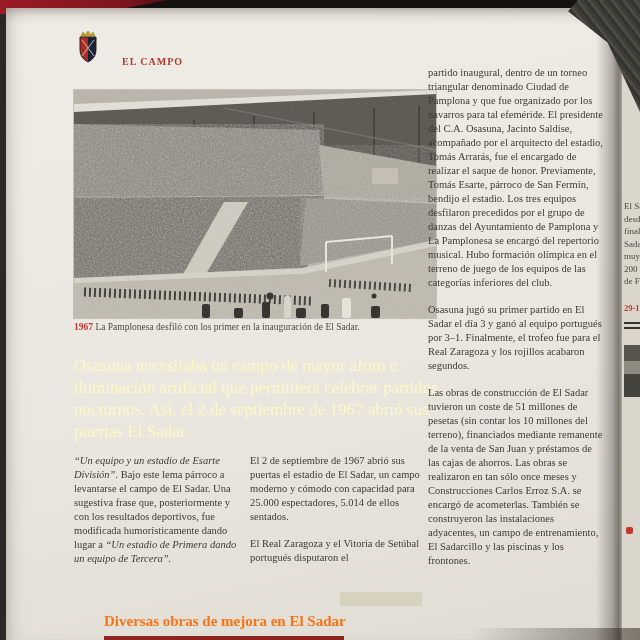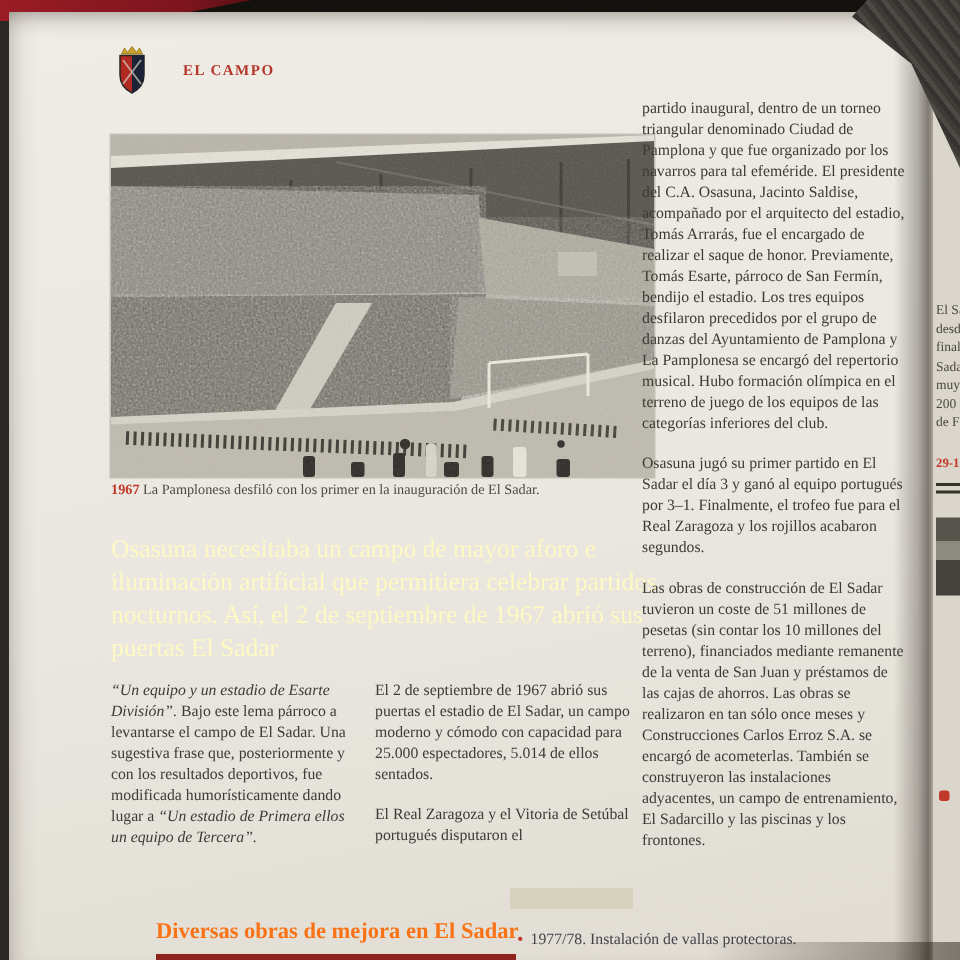--- a/index.html
+++ b/index.html
@@ -18,21 +18,21 @@
         background:linear-gradient(168deg,#efece6 0%,#eae7e0 55%,#e0dcd3 100%);
         box-shadow:inset 0 14px 14px -12px rgba(60,50,40,.45), inset 14px 0 18px -14px rgba(60,50,40,.35);}
   .next-page{position:absolute;left:620px;top:0;width:20px;height:640px;background:#dbd6cb;z-index:40;}
   .crease{position:absolute;left:596px;top:0;width:26px;height:640px;z-index:45;pointer-events:none;
           background:linear-gradient(to right,rgba(35,28,22,0) 0%,rgba(35,28,22,.30) 62%,rgba(35,28,22,.55) 88%,rgba(35,28,22,.25) 100%);}
   .bottom-right-shadow{position:absolute;left:470px;top:628px;width:170px;height:12px;z-index:46;
           background:linear-gradient(to right,rgba(30,22,16,0),rgba(30,22,16,.5));}
 
   
   .crest{position:absolute;left:76px;top:30px;z-index:10;}
-  .hdr{position:absolute;left:122px;top:42px;z-index:10;line-height:12px;}
+  .hdr{position:absolute;left:122px;top:56px;z-index:10;line-height:12px;}
   .hdr .t1{font-size:10px;font-weight:bold;letter-spacing:1px;color:#b5362a;}
   .hdr .t2{font-size:10px;letter-spacing:.8px;color:#56534c;}
 
   
   .photo{position:absolute;left:74px;top:90px;width:362px;height:228px;z-index:10;
          box-shadow:0 0 0 1px rgba(120,115,105,.35);}
   .caption{position:absolute;left:74px;top:322px;width:364px;z-index:10;
            font-size:9.5px;color:#4c4a45;}
   .caption .yr{color:#c0392b;font-weight:bold;}
 
@@ -151,40 +151,37 @@
     </svg>
   </div>
 
   <div class="caption">
     <span class="yr">1967</span><span> La Pamplonesa desfiló con los primer en la inauguración de El Sadar.</span>
   </div>
 
   <div class="pullquote">Osasuna necesitaba un campo de mayor aforo e iluminación artificial que permitiera celebrar partidos nocturnos. Así, el 2 de septiembre de 1967 abrió sus puertas El Sadar</div>
 
   <div class="col col-left">
-    <p><span class="it">“Un equipo y un estadio de Esarte División”.</span><span> Bajo este lema párroco a levantarse el campo de El Sadar. Una sugestiva frase que, posteriormente y con los resultados deportivos, fue modificada humorísticamente dando lugar a </span><span class="it">“Un estadio de Primera ellos un equipo de Tercera”.</span></p>
+    <p><span class="it">“Un equipo y un estadio de Esarte División”.</span><span> Bajo este lema párroco a levantarse el campo de El Sadar. Una sugestiva frase que, posteriormente y con los resultados deportivos, fue modificada humorísticamente dando lugar a </span><span class="it">“Un estadio de Primera dando un equipo de Tercera”.</span></p>
   </div>
 
   <div class="col col-mid">
     <p>El 2 de septiembre de 1967 abrió sus puertas el estadio de El Sadar, un campo moderno y cómodo con capacidad para 25.000 espectadores, 5.014 de ellos sentados.</p>
     <p>El Real Zaragoza y el Vitoria de Setúbal portugués disputaron el</p>
   </div>
 
   <div class="col col-right">
     <p>partido inaugural, dentro de un torneo triangular denominado Ciudad de Pamplona y que fue organizado por los navarros para tal efeméride. El presidente del C.A. Osasuna, Jacinto Saldise, acompañado por el arquitecto del estadio, Tomás Arrarás, fue el encargado de realizar el saque de honor. Previamente, Tomás Esarte, párroco de San Fermín, bendijo el estadio. Los tres equipos desfilaron precedidos por el grupo de danzas del Ayuntamiento de Pamplona y La Pamplonesa se encargó del repertorio musical. Hubo formación olímpica en el terreno de juego de los equipos de las categorías inferiores del club.</p>
     <p>Osasuna jugó su primer partido en El Sadar el día 3 y ganó al equipo portugués por 3–1. Finalmente, el trofeo fue para el Real Zaragoza y los rojillos acabaron segundos.</p>
     <p>Las obras de construcción de El Sadar tuvieron un coste de 51 millones de pesetas (sin contar los 10 millones del terreno), financiados mediante remanente de la venta de San Juan y préstamos de las cajas de ahorros. Las obras se realizaron en tan sólo once meses y Construcciones Carlos Erroz S.A. se encargó de acometerlas. También se construyeron las instalaciones adyacentes, un campo de entrenamiento, El Sadarcillo y las piscinas y los frontones.</p>
   </div>
 
   <div class="beige-box"></div>
   <div class="footer-heading">Diversas obras de mejora en El Sadar</div>
   <div class="footer-rule"></div>
-  <div class="footer-bullet">
-    <span class="dot">•</span><span>1977/78. Instalación de vallas protectoras.</span>
-  </div>
 
   <div class="next-page"></div>
   <div class="np-text">
     <div>El Sa</div>
     <div>desd</div>
     <div>final</div>
     <div>Sada</div>
     <div>muy</div>
     <div>200</div>
     <div>de F</div>

